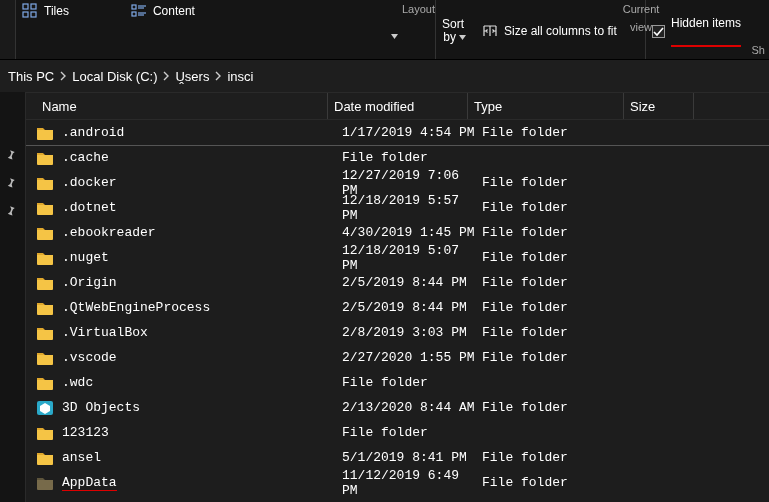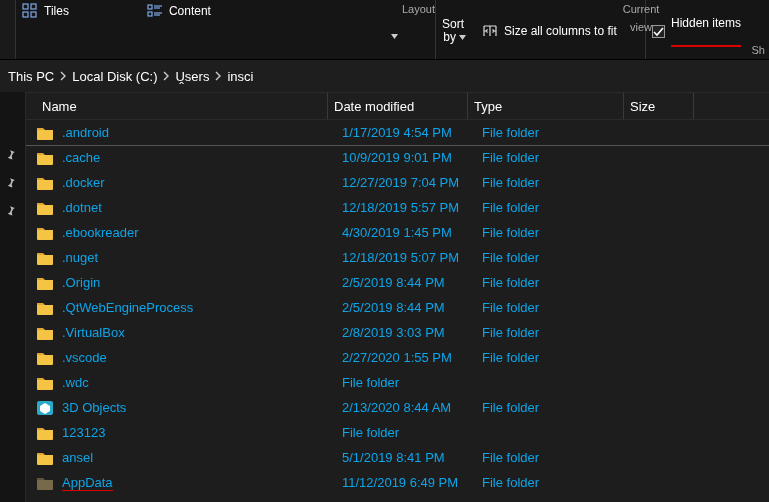--- a/index.html
+++ b/index.html
@@ -153,22 +153,23 @@
     position:absolute;
     left:26px; right:0; top:120px; bottom:0;
     overflow: hidden;
     background:#1d1d1d;
   }
   .row {
     display:flex;
     align-items:center;
     height: 25px;
     padding-left: 10px;
-    color:#0ea5e9;
+    color:#ffffff;
     font-size: 13px;
+    font-family: Liberation Mono, monospace;
   }
   .row.selected {
     outline:1px solid #555;
   }
   .folder-icon { width:18px; height:16px; margin-right:8px; flex: 0 0 auto;}
   .folder-icon svg .fbody{ fill:#f5c445;}
   .folder-icon svg .ftab{ fill:#e0a82c;}
   .folder-icon.dim svg .fbody{ fill:#776a4a;}
   .folder-icon.dim svg .ftab{ fill:#5e553c;}
   .obj3d-icon svg rect{ fill:#2aa9c9;}
@@ -191,21 +192,21 @@
         <span class="ribbon-icon-box">
           <svg class="tiles-svg" width="16" height="16">
               <rect x="1" y="1" width="5" height="5"></rect>
               <rect x="9" y="1" width="5" height="5"></rect>
               <rect x="1" y="9" width="5" height="5"></rect>
               <rect x="9" y="9" width="5" height="5"></rect>
             </svg>
         </span>
         <span>Tiles</span>
       </div>
-      <div class="ribbon-item" style="margin-left:60px">
+      <div class="ribbon-item" style="margin-left:44px">
         <span class="ribbon-icon-box">
           <svg class="content-svg" width="16" height="16">
               <rect x="1" y="2" width="4" height="4"></rect>
               <line x1="7" y1="3" x2="15" y2="3"></line>
               <line x1="7" y1="5" x2="13" y2="5"></line>
               <rect x="1" y="9" width="4" height="4"></rect>
               <line x1="7" y1="10" x2="15" y2="10"></line>
               <line x1="7" y1="12" x2="13" y2="12"></line>
             </svg>
         </span>
@@ -317,31 +318,30 @@
       <span class="rdate">1/17/2019 4:54 PM</span>
       <span class="rtype">File folder</span>
       <span class="rsize"></span>
     </div>
     <div class="row">
       <span class="folder-icon"><svg width="18" height="16" viewBox="0 0 18 16">
           <path class="ftab" d="M1 3h6l2 2h8v1H1z"></path>
           <path class="fbody" d="M1 5h16v9a1 1 0 0 1-1 1H2a1 1 0 0 1-1-1z"></path>
         </svg></span>
       <span class="rname">.cache</span>
-      <span class="rdate">10/9/2019 9:01 PM</span>
       <span class="rtype">File folder</span>
       <span class="rsize"></span>
     </div>
     <div class="row">
       <span class="folder-icon"><svg width="18" height="16" viewBox="0 0 18 16">
           <path class="ftab" d="M1 3h6l2 2h8v1H1z"></path>
           <path class="fbody" d="M1 5h16v9a1 1 0 0 1-1 1H2a1 1 0 0 1-1-1z"></path>
         </svg></span>
       <span class="rname">.docker</span>
-      <span class="rdate">12/27/2019 7:04 PM</span>
+      <span class="rdate">12/27/2019 7:06 PM</span>
       <span class="rtype">File folder</span>
       <span class="rsize"></span>
     </div>
     <div class="row">
       <span class="folder-icon"><svg width="18" height="16" viewBox="0 0 18 16">
           <path class="ftab" d="M1 3h6l2 2h8v1H1z"></path>
           <path class="fbody" d="M1 5h16v9a1 1 0 0 1-1 1H2a1 1 0 0 1-1-1z"></path>
         </svg></span>
       <span class="rname">.dotnet</span>
       <span class="rdate">12/18/2019 5:57 PM</span>

